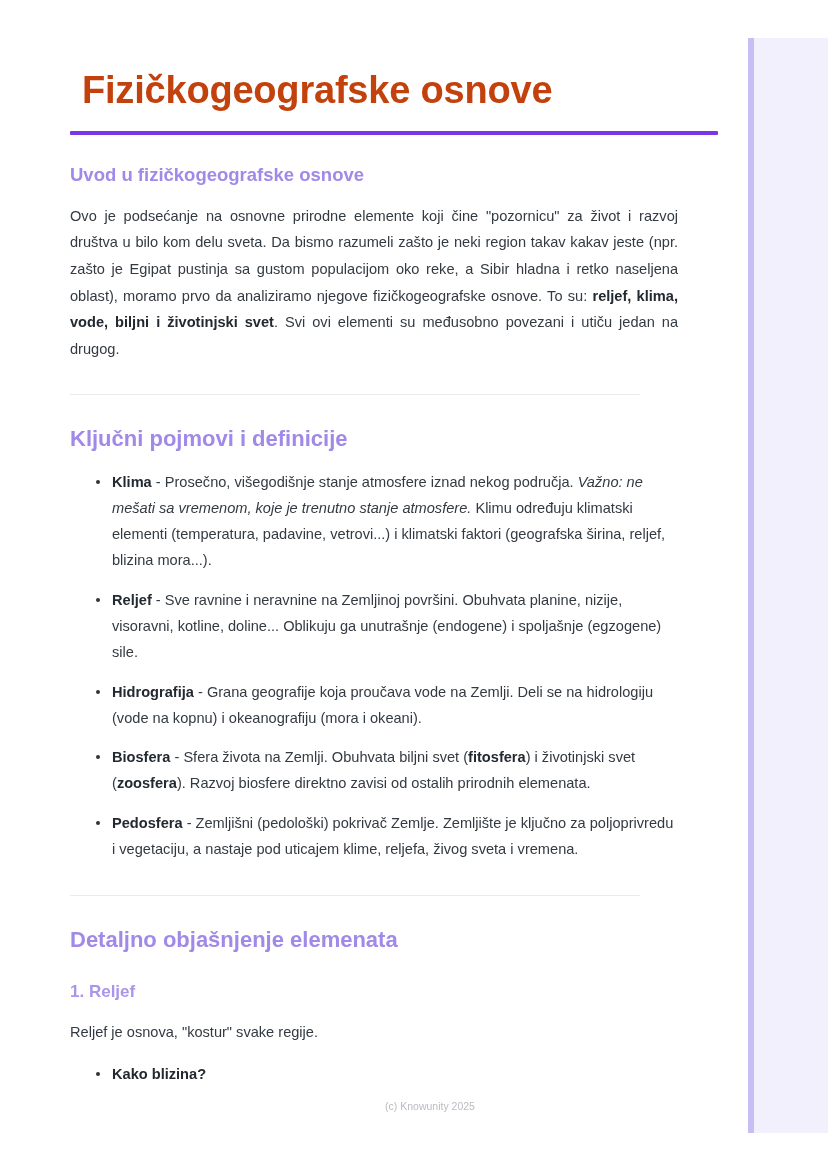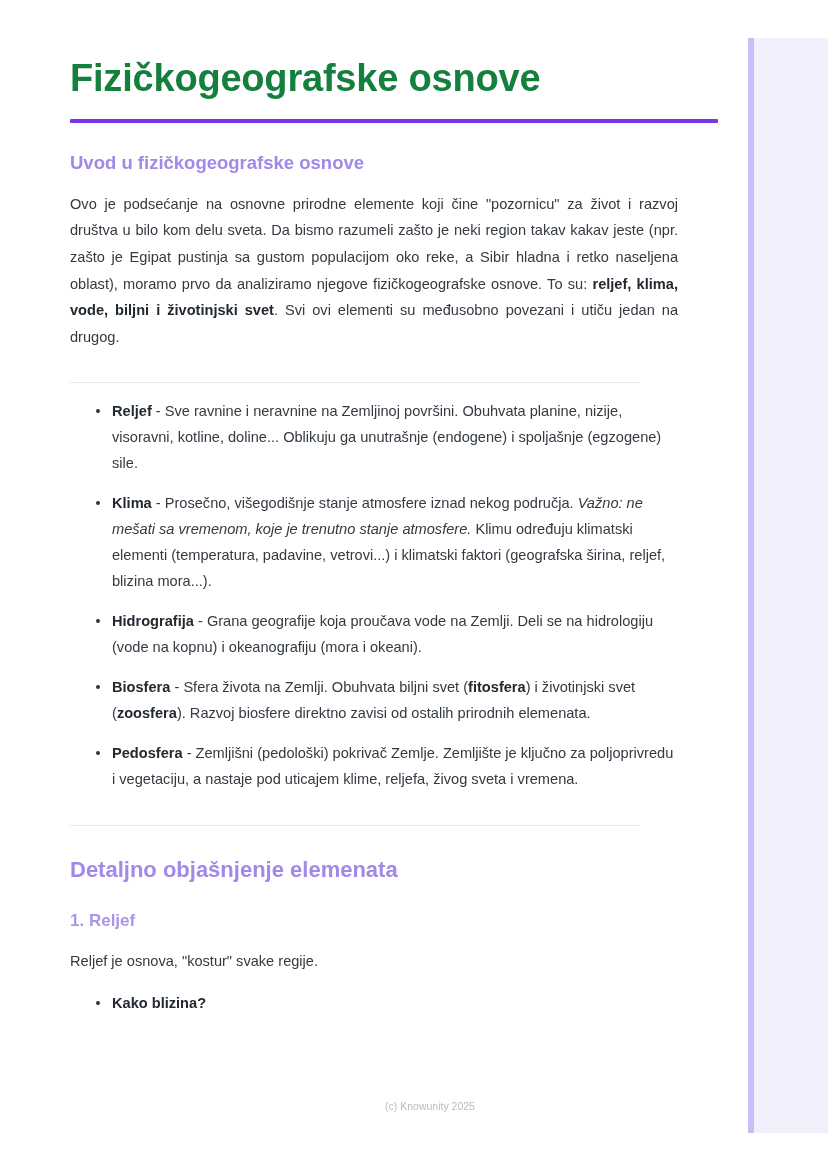--- a/index.html
+++ b/index.html
@@ -42,25 +42,25 @@
     top: 0;
     left: 0;
     width: 748px;
     height: 1171px;
     box-sizing: border-box;
     padding: 56px 70px 0 70px;
   }
 
   
   .doc-title {
-    margin: 0;
+    margin: 12px;
     font-size: 38px;
     line-height: 1.18;
     font-weight: bold;
-    color: #15803d;
+    color: #c2410c;
     letter-spacing: -0.2px;
   }
   .title-rule {
     margin-top: 18px;
     width: 648px;
     height: 4px;
     background: #7b35e8;
     border-radius: 1px;
   }
 
@@ -158,26 +158,27 @@
   <h1 class="doc-title">Fizičkogeografske osnove</h1>
 
   <div class="title-rule"></div>
 
   <h2 class="h-section">Uvod u fizičkogeografske osnove</h2>
 
   <p class="body"><span>Ovo je podsećanje na osnovne prirodne elemente koji čine "pozornicu" za život i razvoj društva u bilo kom delu sveta. Da bismo razumeli zašto je neki region takav kakav jeste (npr. zašto je Egipat pustinja sa gustom populacijom oko reke, a Sibir hladna i retko naseljena oblast), moramo prvo da analiziramo njegove fizičkogeografske osnove. To su: </span><span class="b">reljef, klima, vode, biljni i životinjski svet</span><span>. Svi ovi elementi su međusobno povezani i utiču jedan na drugog.</span></p>
 
   <div class="divider"></div>
 
+  <h2 class="h-section big">Ključni pojmovi i definicije</h2>
 
   <ul class="bullets">
 
+    <li><span class="b">Klima</span><span> - Prosečno, višegodišnje stanje atmosfere iznad nekog područja. </span><span class="i">Važno: ne mešati sa vremenom, koje je trenutno stanje atmosfere.</span><span> Klimu određuju klimatski elementi (temperatura, padavine, vetrovi...) i klimatski faktori (geografska širina, reljef, blizina mora...).</span></li>
+
     <li><span class="b">Reljef</span><span> - Sve ravnine i neravnine na Zemljinoj površini. Obuhvata planine, nizije, visoravni, kotline, doline... Oblikuju ga unutrašnje (endogene) i spoljašnje (egzogene) sile.</span></li>
-
-    <li><span class="b">Klima</span><span> - Prosečno, višegodišnje stanje atmosfere iznad nekog područja. </span><span class="i">Važno: ne mešati sa vremenom, koje je trenutno stanje atmosfere.</span><span> Klimu određuju klimatski elementi (temperatura, padavine, vetrovi...) i klimatski faktori (geografska širina, reljef, blizina mora...).</span></li>
 
     <li><span class="b">Hidrografija</span><span> - Grana geografije koja proučava vode na Zemlji. Deli se na hidrologiju (vode na kopnu) i okeanografiju (mora i okeani).</span></li>
 
     <li><span class="b">Biosfera</span><span> - Sfera života na Zemlji. Obuhvata biljni svet (</span><span class="b">fitosfera</span><span>) i životinjski svet (</span><span class="b">zoosfera</span><span>). Razvoj biosfere direktno zavisi od ostalih prirodnih elemenata.</span></li>
 
     <li><span class="b">Pedosfera</span><span> - Zemljišni (pedološki) pokrivač Zemlje. Zemljište je ključno za poljoprivredu i vegetaciju, a nastaje pod uticajem klime, reljefa, živog sveta i vremena.</span></li>
 
   </ul>
 
   <div class="divider"></div>

